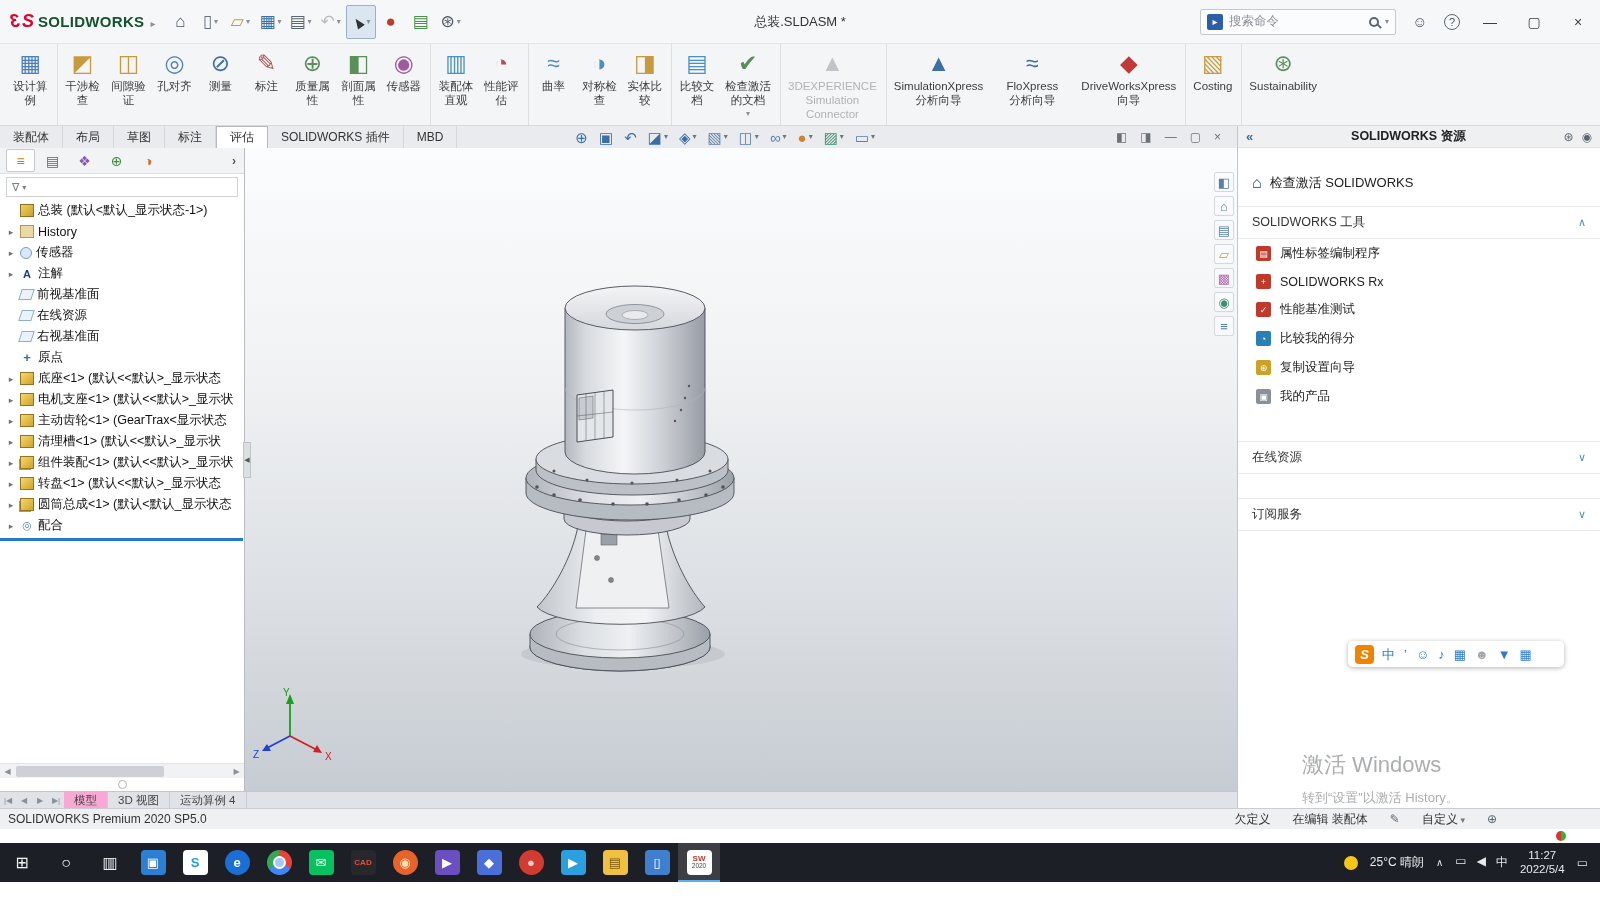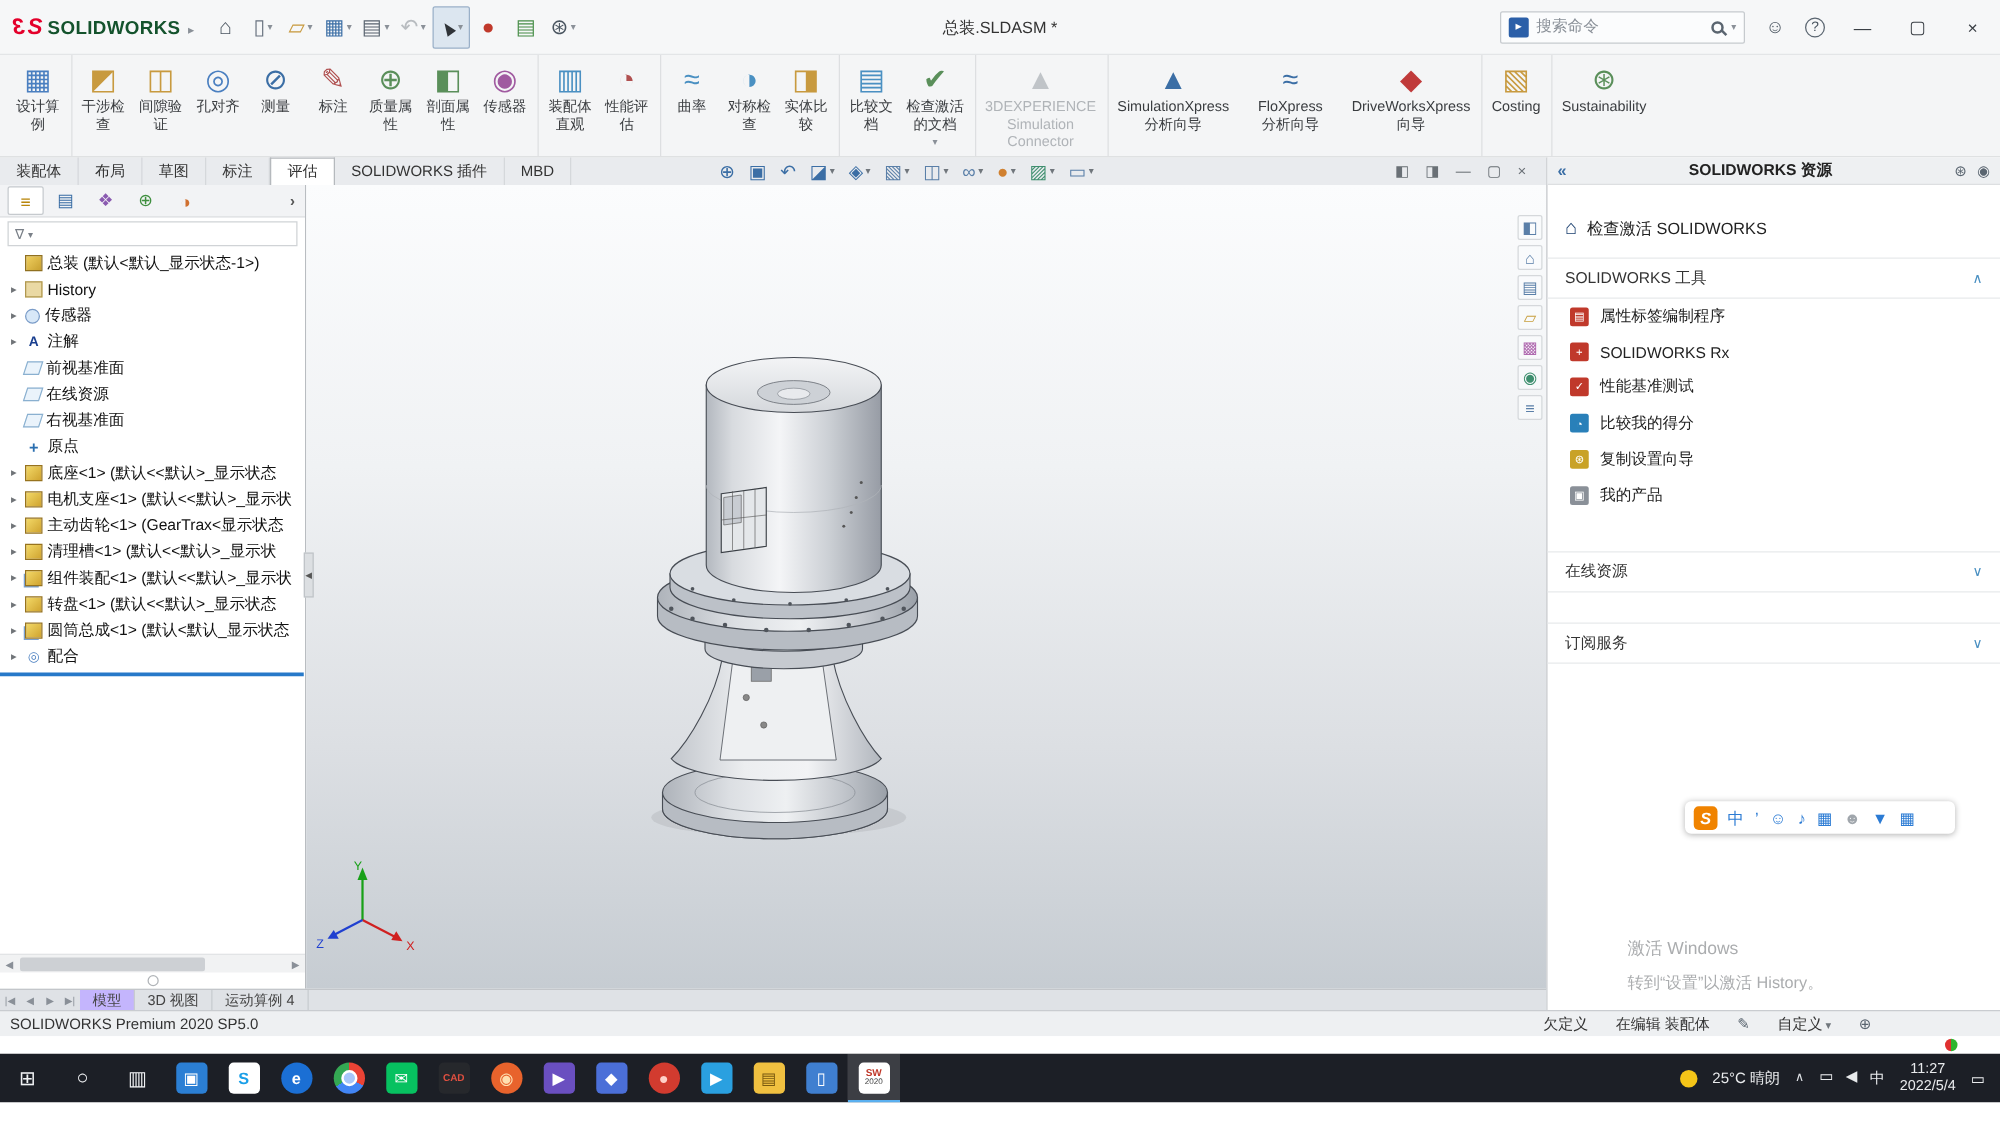--- a/index.html
+++ b/index.html
@@ -93,21 +93,21 @@
   .tp-welcome .wic{font-size:16px;color:#1a3f6f}
   .tp-sec{margin-top:14px;padding:7px 14px;border-top:1px solid #e8eaec;border-bottom:1px solid #e8eaec;display:flex;align-items:center;font-size:12.5px;color:#333}
   .tp-sec .chev{margin-left:auto;color:#4a90c2;font-size:11px}
   .tp-item{padding:6px 14px 6px 18px;display:flex;align-items:center;gap:9px;font-size:12.5px;color:#222}
   .tic{width:15px;height:15px;border-radius:2px;display:flex;align-items:center;justify-content:center;color:#fff;font-size:9px;flex:none}
 
   
   #modeltabs{position:absolute;left:0;top:791px;width:1237px;height:17px;background:#dfe2e6;border-top:1px solid #c3c6ca;display:flex;align-items:stretch;font-size:11.5px;color:#444}
   .mn{width:16px;display:flex;align-items:center;justify-content:center;color:#8a9098;font-size:8px}
   .mtab{padding:0 10px;display:flex;align-items:center;border-right:1px solid #c8cbcf}
-  .mtab.active{background:#c4b5fd}
+  .mtab.active{background:#f9a8d4}
   #statusbar{position:absolute;left:0;top:808px;width:1600px;height:21px;background:#eef0f2;border-top:1px solid #c9ccd0;display:flex;align-items:center;padding:0 8px;font-size:12px;color:#333}
   .sb-right{margin-left:auto;display:flex;align-items:center;gap:22px;padding-right:95px}
   .sb-cust::after{content:" ▾";font-size:9px;color:#70767c}
   #gapstrip{position:absolute;left:0;top:829px;width:1600px;height:14px;background:#fff}
   .perf-dot{position:absolute;right:34px;top:2px;width:10px;height:10px;border-radius:50%;background:linear-gradient(90deg,#e03030 50%,#2fb52f 50%)}
 
   
   #taskbar{position:absolute;left:0;top:843px;width:1600px;height:39px;background:#1c1f26;display:flex;align-items:center;color:#e8eaec}
   .tb-sys{width:44px;height:39px;display:flex;align-items:center;justify-content:center;font-size:16px;color:#f0f2f4}
   .tb-app{width:42px;height:39px;display:flex;align-items:center;justify-content:center}
@@ -123,21 +123,21 @@
   .tchev{font-size:10px;color:#dfe2e6}
   .tico{font-size:12px;color:#e8eaec}
   .clock{text-align:center;line-height:1.2;font-size:11.5px}
   #bottomstrip{position:absolute;left:0;top:882px;width:1600px;height:18px;background:#fff}
 
   
   #sogou{position:absolute;left:1348px;top:641px;width:216px;height:26px;background:#fff;border-radius:5px;box-shadow:0 1px 5px rgba(0,0,0,.3);display:flex;align-items:center;padding:0 7px;gap:8px;z-index:9}
   .sg-logo{width:19px;height:19px;background:#f08300;border-radius:4px;color:#fff;font-weight:bold;font-style:italic;font-size:13px;display:flex;align-items:center;justify-content:center}
   .sg-i{font-size:13px;line-height:1}
   #watermark{position:absolute;left:1302px;top:750px;color:#abadaf;z-index:2}
-  #watermark .w1{font-size:14px}
+  #watermark .w1{font-size:22px}
   #watermark .w2{font-size:13px;margin-top:9px}
 </style>
 </head>
 <body>
 
 <div id="titlebar">
   <div class="logo">
     <span class="mk3">3</span>
       <span class="mkS">S</span>
     <span class="brand">SOLIDWORKS</span>

